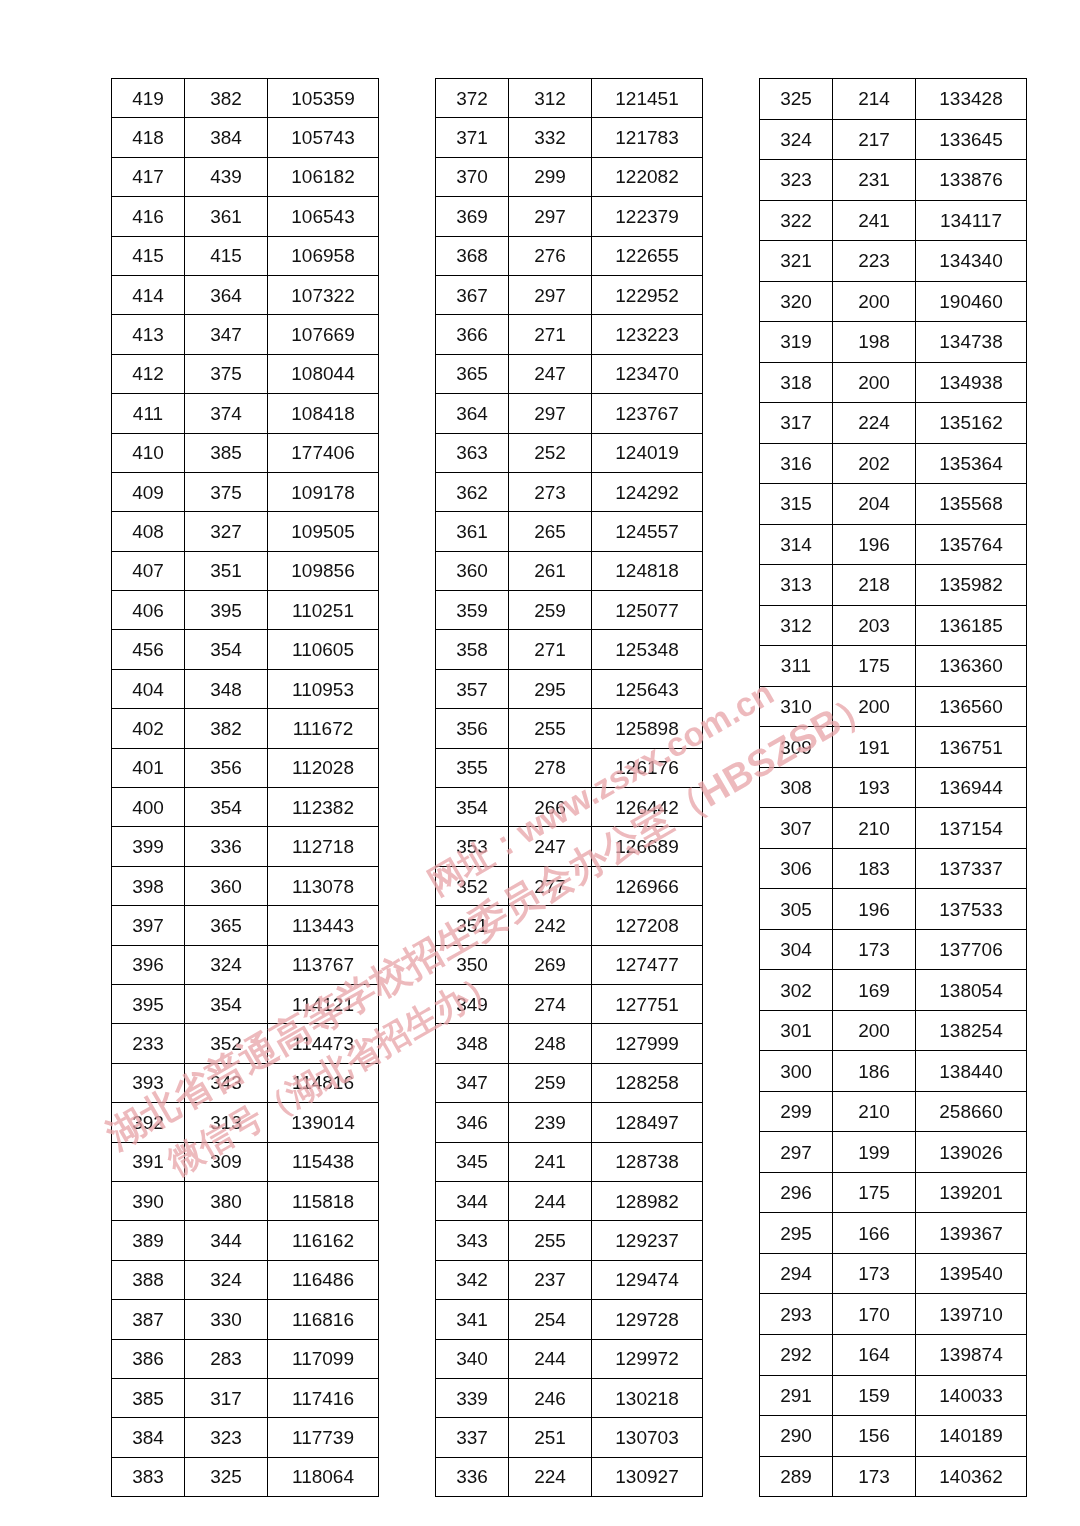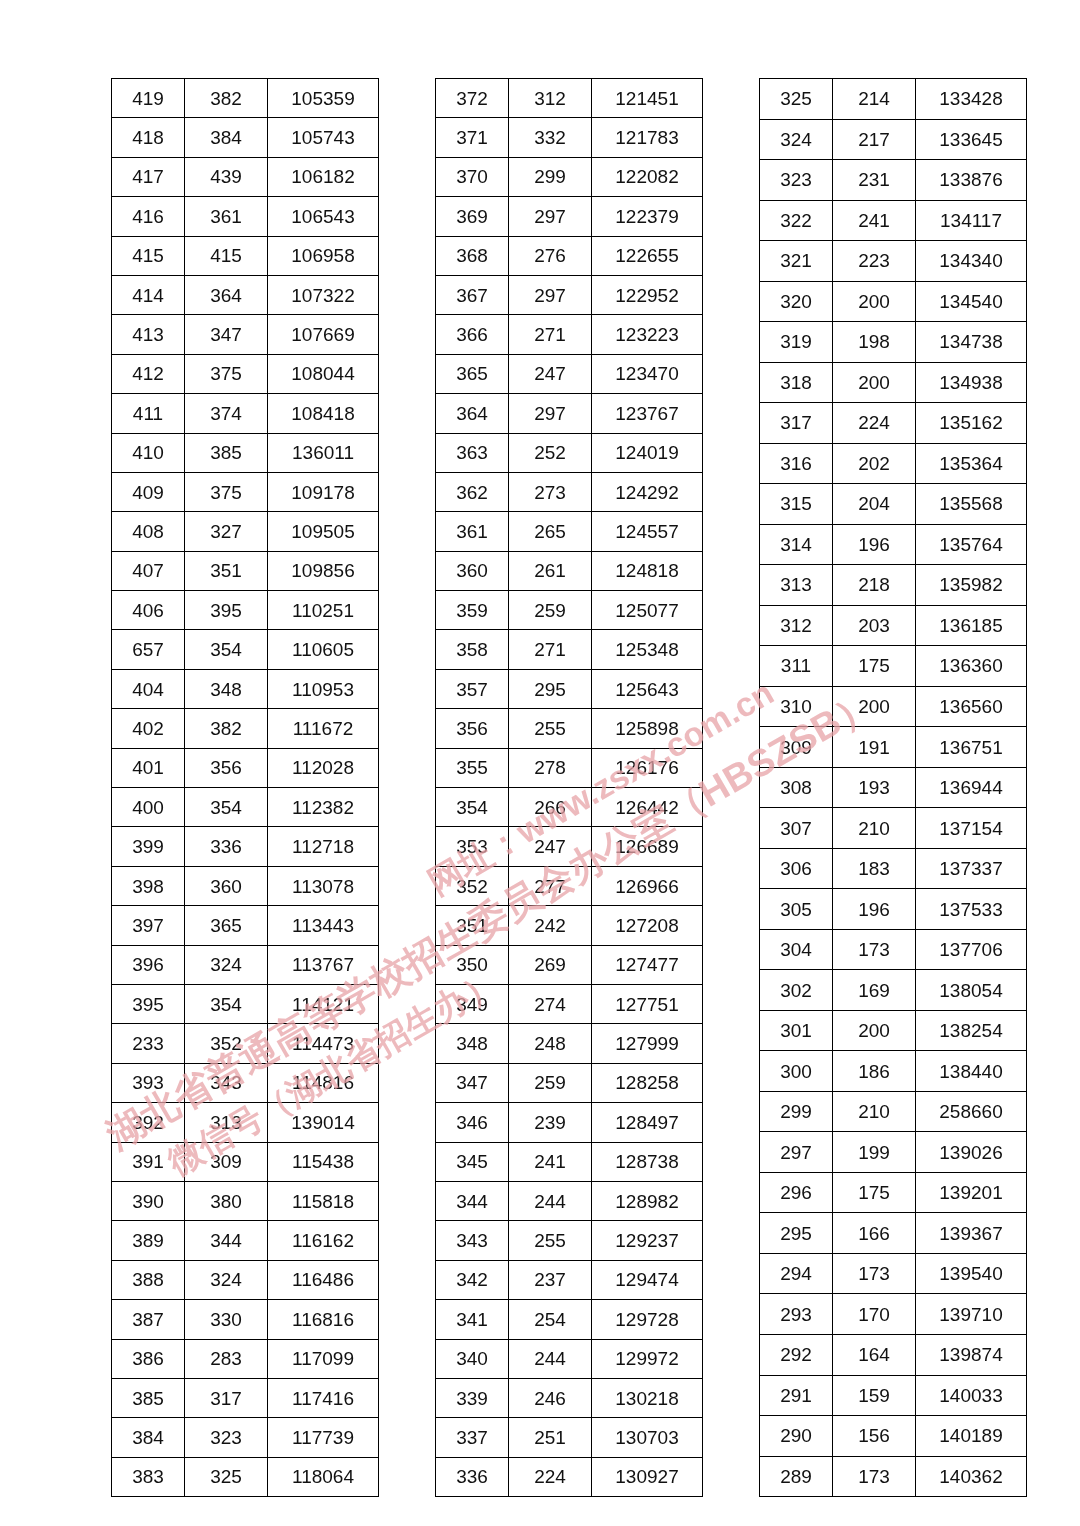--- a/index.html
+++ b/index.html
@@ -131,21 +131,21 @@
             <td class="c2">108044</td>
           </tr>
           <tr>
             <td class="c0">411</td>
             <td class="c1">374</td>
             <td class="c2">108418</td>
           </tr>
           <tr>
             <td class="c0">410</td>
             <td class="c1">385</td>
-            <td class="c2">136011</td>
+            <td class="c2">177406</td>
           </tr>
           <tr>
             <td class="c0">409</td>
             <td class="c1">375</td>
             <td class="c2">109178</td>
           </tr>
           <tr>
             <td class="c0">408</td>
             <td class="c1">327</td>
             <td class="c2">109505</td>
@@ -154,21 +154,21 @@
             <td class="c0">407</td>
             <td class="c1">351</td>
             <td class="c2">109856</td>
           </tr>
           <tr>
             <td class="c0">406</td>
             <td class="c1">395</td>
             <td class="c2">110251</td>
           </tr>
           <tr>
-            <td class="c0">657</td>
+            <td class="c0">456</td>
             <td class="c1">354</td>
             <td class="c2">110605</td>
           </tr>
           <tr>
             <td class="c0">404</td>
             <td class="c1">348</td>
             <td class="c2">110953</td>
           </tr>
           <tr>
             <td class="c0">402</td>
@@ -479,21 +479,21 @@
             <td class="c2">134117</td>
           </tr>
           <tr>
             <td class="c0">321</td>
             <td class="c1">223</td>
             <td class="c2">134340</td>
           </tr>
           <tr>
             <td class="c0">320</td>
             <td class="c1">200</td>
-            <td class="c2">134540</td>
+            <td class="c2">190460</td>
           </tr>
           <tr>
             <td class="c0">319</td>
             <td class="c1">198</td>
             <td class="c2">134738</td>
           </tr>
           <tr>
             <td class="c0">318</td>
             <td class="c1">200</td>
             <td class="c2">134938</td>

